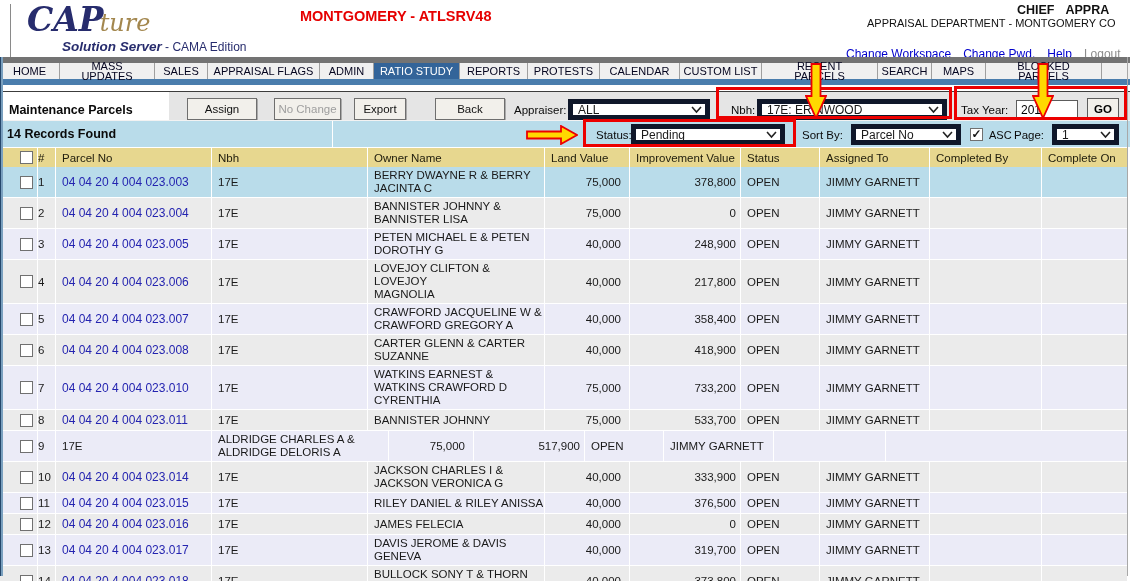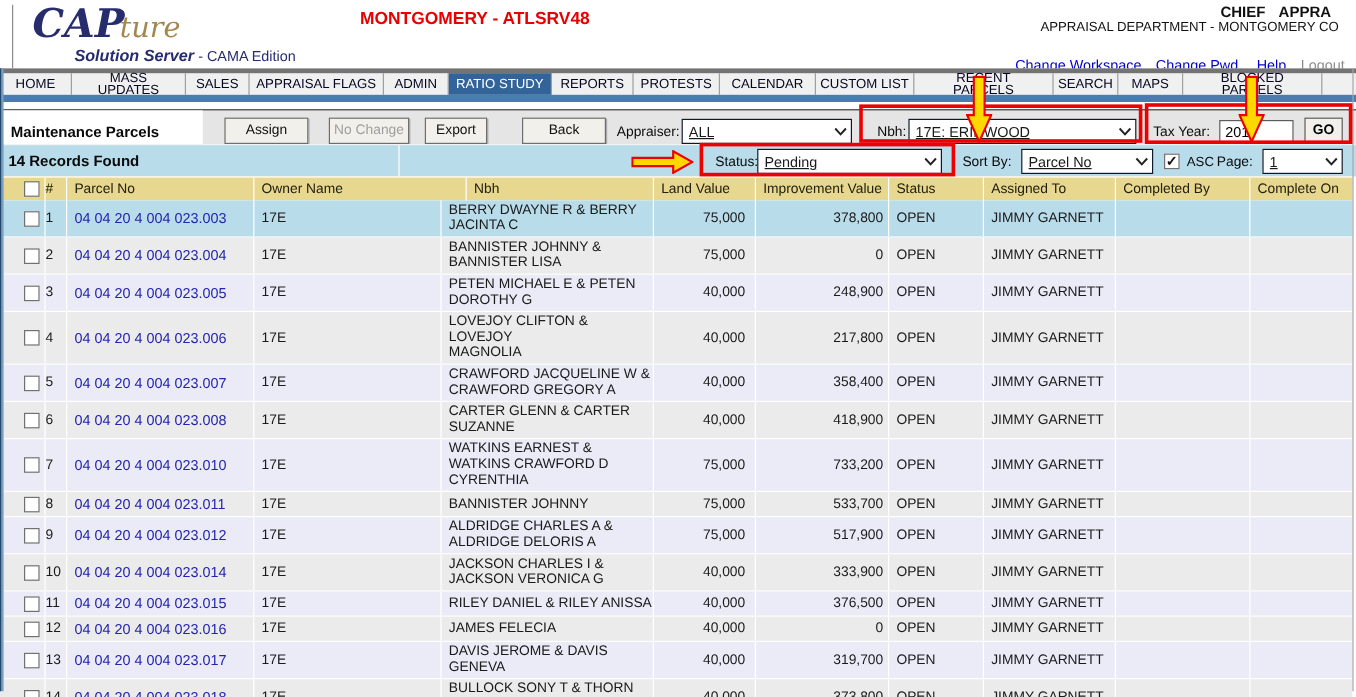--- a/index.html
+++ b/index.html
@@ -20,21 +20,21 @@
   .logo-sub{position:absolute;left:62px;top:39px;font-size:12px;color:#272c6d;white-space:nowrap;}
   .logo-sub .ss{font-style:italic;font-weight:bold;font-size:13.5px;}
   .server-title{position:absolute;left:300px;top:8px;font-size:14.5px;font-weight:bold;color:var(--title-red);}
   .acct1{position:absolute;left:1017px;top:3px;font-size:12.5px;font-weight:bold;white-space:nowrap;word-spacing:8px;color:#111;}
   .acct2{position:absolute;left:867px;top:17px;font-size:11px;white-space:nowrap;color:#111;}
   .hdr-links{position:absolute;left:846px;top:31px;display:flex;gap:12px;font-size:12px;white-space:nowrap;}
   .hdr-links a{color:#0000cc;text-decoration:underline;cursor:pointer;margin-top:16px;}
   .hdr-links a.muted{color:#8c8c8c;}
   
   .nav{position:absolute;left:0;top:57px;width:1130px;}
-  .tabs{display:flex;height:22px;background:#f0f0f0;border-top:4px solid #737373;}
+  .tabs{display:flex;height:22px;background:#f0f0f0;border-top:6px solid #737373;}
   .tab{display:flex;align-items:center;justify-content:center;text-align:center;font-size:11px;
        line-height:10.5px;color:#05051f;border-right:1px solid #9f9f9f;white-space:pre-line;cursor:pointer;}
   .tab.active{background:var(--active-tab);color:#fff;}
   .tab-fill{flex:1;border-right:none;cursor:default;}
   .nav-strip{height:6px;background:var(--nav-strip);}
   [data-name="tab-home"]{width:60px}[data-name="tab-mass-updates"]{width:95px}
   [data-name="tab-sales"]{width:53px}[data-name="tab-appraisal-flags"]{width:112px}
   [data-name="tab-admin"]{width:54px}[data-name="tab-ratio-study"]{width:86px}
   [data-name="tab-reports"]{width:68px}[data-name="tab-protests"]{width:72px}
   [data-name="tab-calendar"]{width:80px}[data-name="tab-custom-list"]{width:82px}
@@ -45,22 +45,22 @@
   .tb-title{position:absolute;left:0;top:0;width:169px;height:35px;background:#fff;display:flex;align-items:center;
             padding-left:9px;font-size:12.5px;font-weight:bold;color:#0a0a0a;}
   .btn{position:absolute;top:6px;height:22px;background:#f2f0eb;border:1px solid #6e6e6e;
        box-shadow:1px 1px 0 rgba(0,0,0,.25);font-family:inherit;font-size:11.5px;color:#111;cursor:pointer;}
   [data-name="assign-button"]{left:187px;width:70px}
   [data-name="no-change-button"]{left:274px;width:67px;color:#9e9e9e;cursor:default;}
   [data-name="export-button"]{left:354px;width:52px}
   [data-name="back-button"]{left:435px;width:70px}
   .lab{position:absolute;top:12px;font-size:11.5px;color:#0a0a0a;white-space:nowrap;}
   [data-name="appraiser-label"]{left:514px}[data-name="nbh-label"]{left:731px}[data-name="tax-year-label"]{left:961px}
-  .selectbox{position:absolute;top:7px;height:21px;background:#fff;border:1px solid #0f172a;display:flex;
-             align-items:center;justify-content:space-between;padding:0 2px 0 5px;font-size:12px;cursor:pointer;text-decoration:underline;}
+  .selectbox{position:absolute;top:7px;height:21px;background:#fff;border:5px solid #0f172a;display:flex;
+             align-items:center;justify-content:space-between;padding:0 2px 0 5px;font-size:12px;cursor:pointer;}
   .selectbox .val{white-space:nowrap;overflow:hidden;}
   [data-name="appraiser-select"]{left:568px;width:142px}
   [data-name="nbh-select"]{left:757px;width:190px}
   .textbox{position:absolute;top:8px;height:20px;border:1px solid #5c5c5c;font-size:12px;padding-left:4px;font-family:inherit;}
   [data-name="tax-year-input"]{left:1016px;width:62px}
   [data-name="go-button"]{position:absolute;left:1087px;top:6px;width:32px;height:22px;background:#f2f0eb;
        border:1px solid #5c5c5c;font-family:inherit;font-size:11.5px;font-weight:bold;cursor:pointer;}
   
   .rbar{position:absolute;left:0;top:120px;width:1130px;height:27px;background:var(--panel-blue);border-top:1px solid #f2f2f2;}
   .rcount{position:absolute;left:7px;top:6px;font-size:12.5px;font-weight:bold;color:#0a0a0a;}
@@ -211,25 +211,25 @@
     <div class="gh" data-name="grid-header" id="grid-head">
         <div class="cell c-cb" data-name="select-all-cell">
           <span class="cb" data-name="select-all-checkbox"></span>
         </div>
         <div class="cell c-0" data-name="header-cell-">
           <span data-name="header-cell-label">#</span>
         </div>
         <div class="cell c-1" data-name="header-cell-parcel-no">
           <span data-name="header-cell-label">Parcel No</span>
         </div>
+        <div class="cell c-2" data-name="header-cell-nbh">
+          <span data-name="header-cell-label">Nbh</span>
+        </div>
         <div class="cell c-3" data-name="header-cell-owner-name">
           <span data-name="header-cell-label">Owner Name</span>
-        </div>
-        <div class="cell c-2" data-name="header-cell-nbh">
-          <span data-name="header-cell-label">Nbh</span>
         </div>
         <div class="cell c-4" data-name="header-cell-land-value">
           <span data-name="header-cell-label">Land Value</span>
         </div>
         <div class="cell c-5" data-name="header-cell-improvement-value">
           <span data-name="header-cell-label">Improvement Value</span>
         </div>
         <div class="cell c-6" data-name="header-cell-status">
           <span data-name="header-cell-label">Status</span>
         </div>
@@ -531,23 +531,20 @@
           <div class="cell c-9" data-name="complete-on-cell">
             <span data-name="complete-on"></span>
           </div>
         </div>
         <div class="grid-row alt-lav" data-name="table-row">
           <div class="cell c-cb" data-name="row-checkbox-cell">
             <span class="cb" data-name="row-select-checkbox"></span>
           </div>
           <div class="cell c-0" data-name="row-number-cell">
             <span data-name="row-number">9</span>
-          </div>
-          <div class="cell c-1" data-name="parcel-cell">
-            <a class="parcel-link" data-name="parcel-link">04 04 20 4 004 023.012</a>
           </div>
           <div class="cell c-2" data-name="nbh-cell">
             <span data-name="nbh-value">17E</span>
           </div>
           <div class="cell c-3" data-name="owner-cell">
             <span class="owner-text" data-name="owner-name">ALDRIDGE CHARLES A &amp;
 ALDRIDGE DELORIS A</span>
           </div>
           <div class="cell c-4" data-name="land-value-cell">
             <span data-name="land-value">75,000</span>

